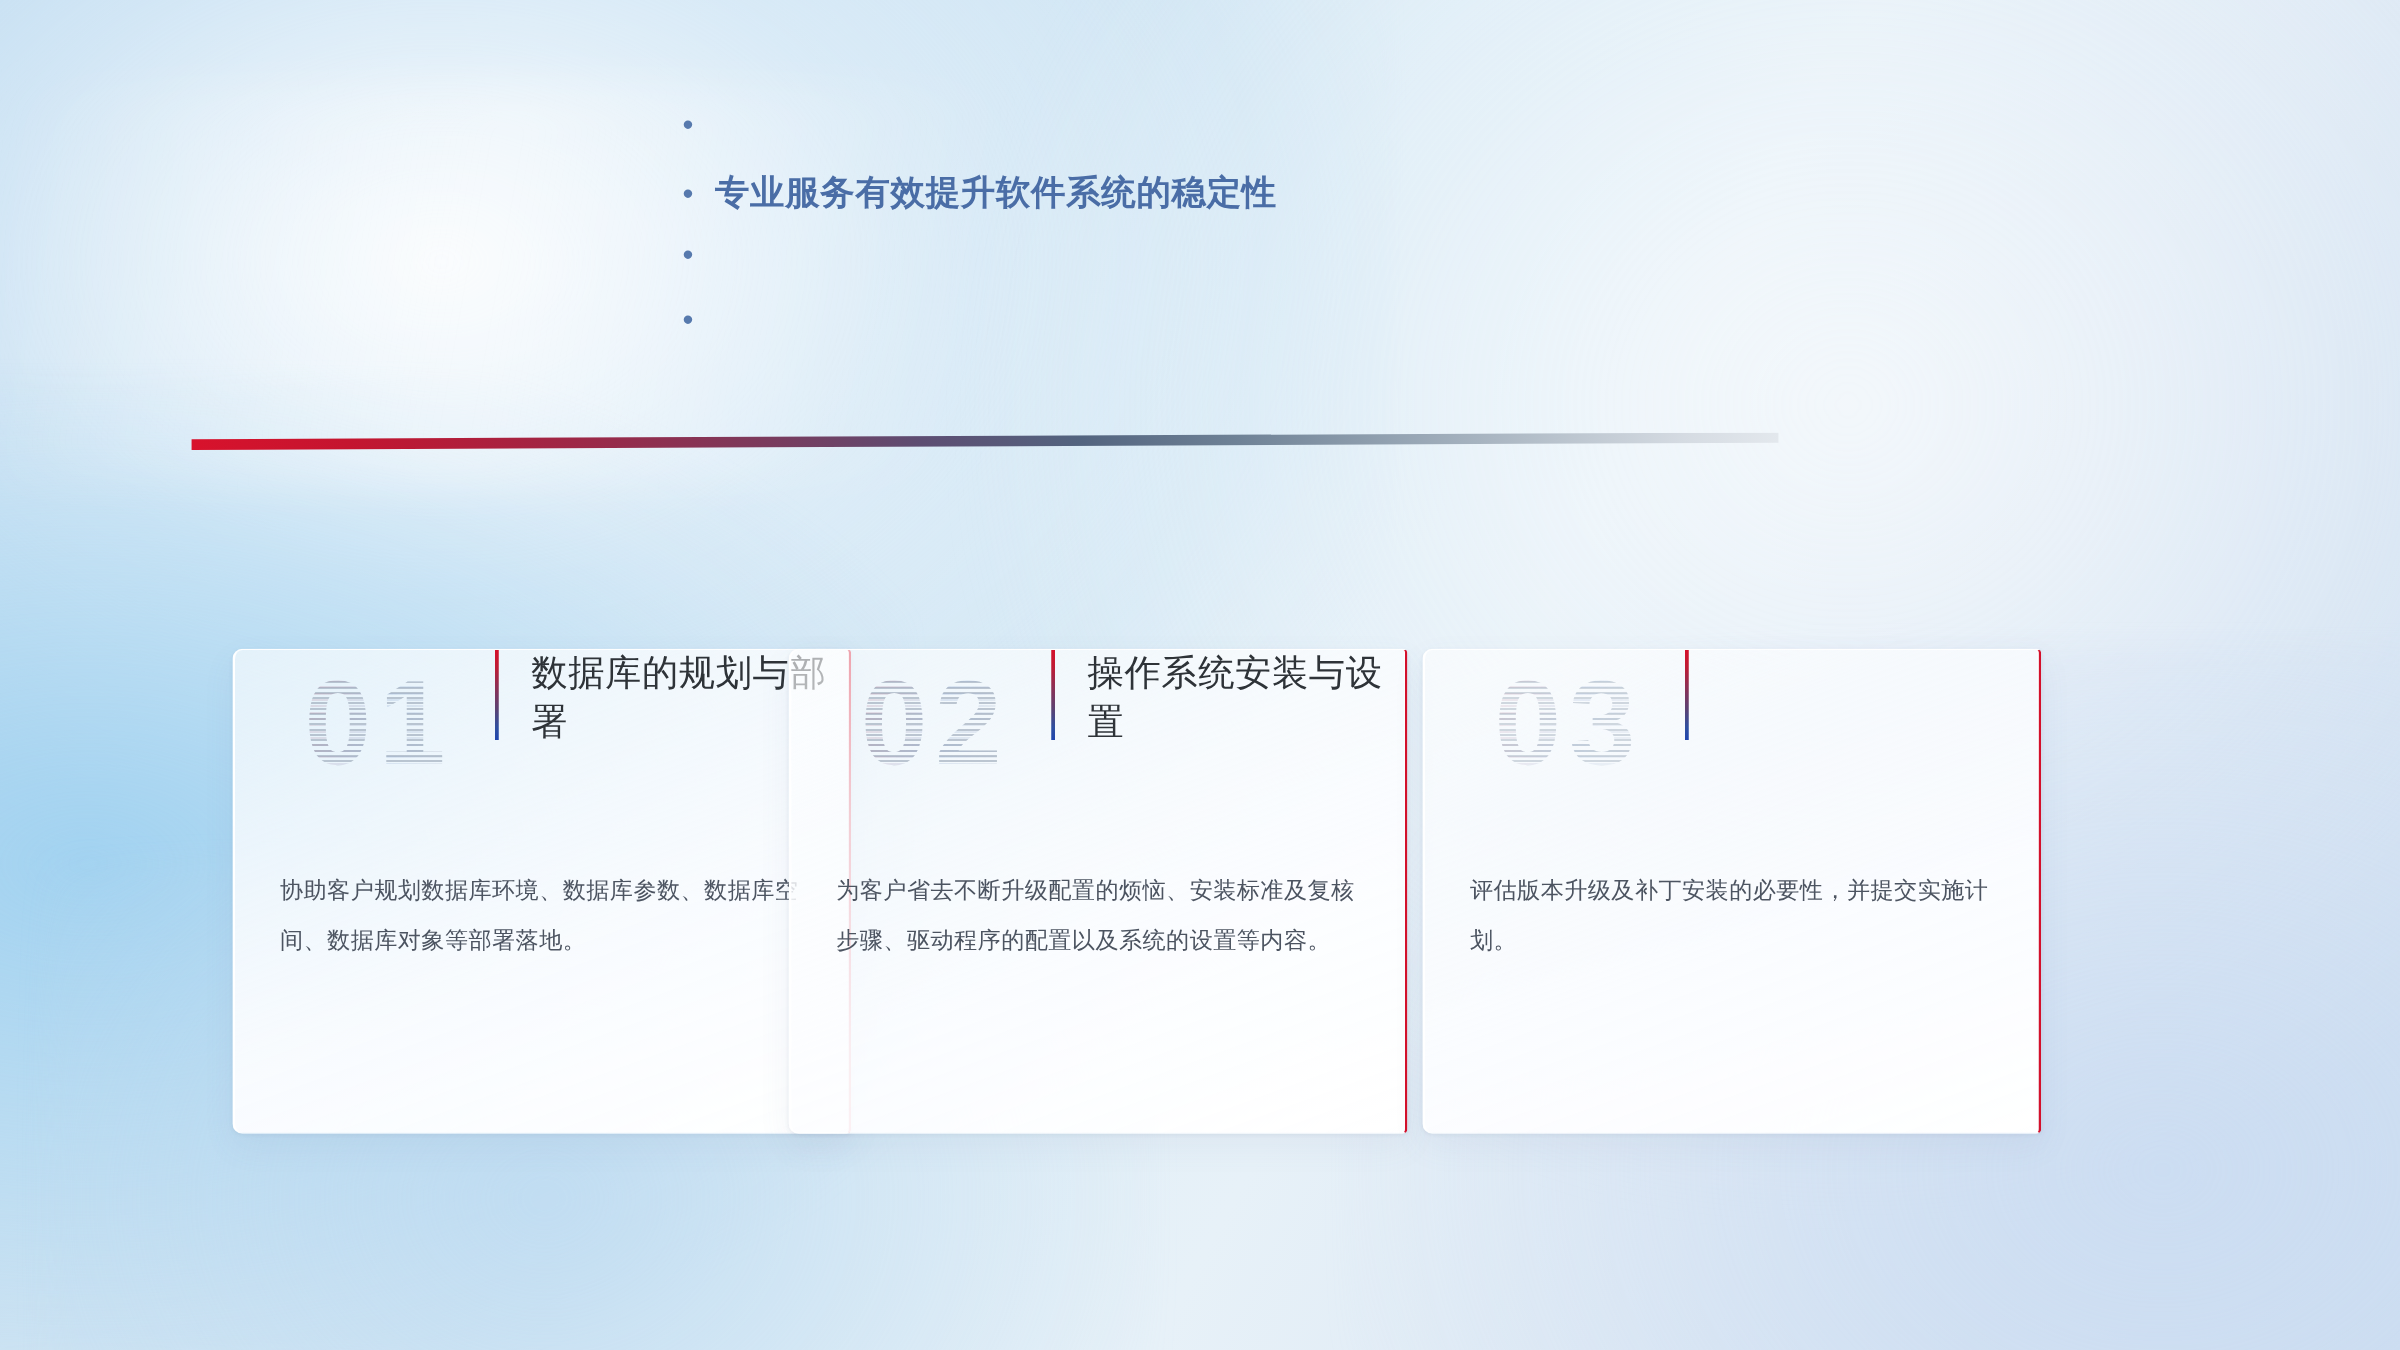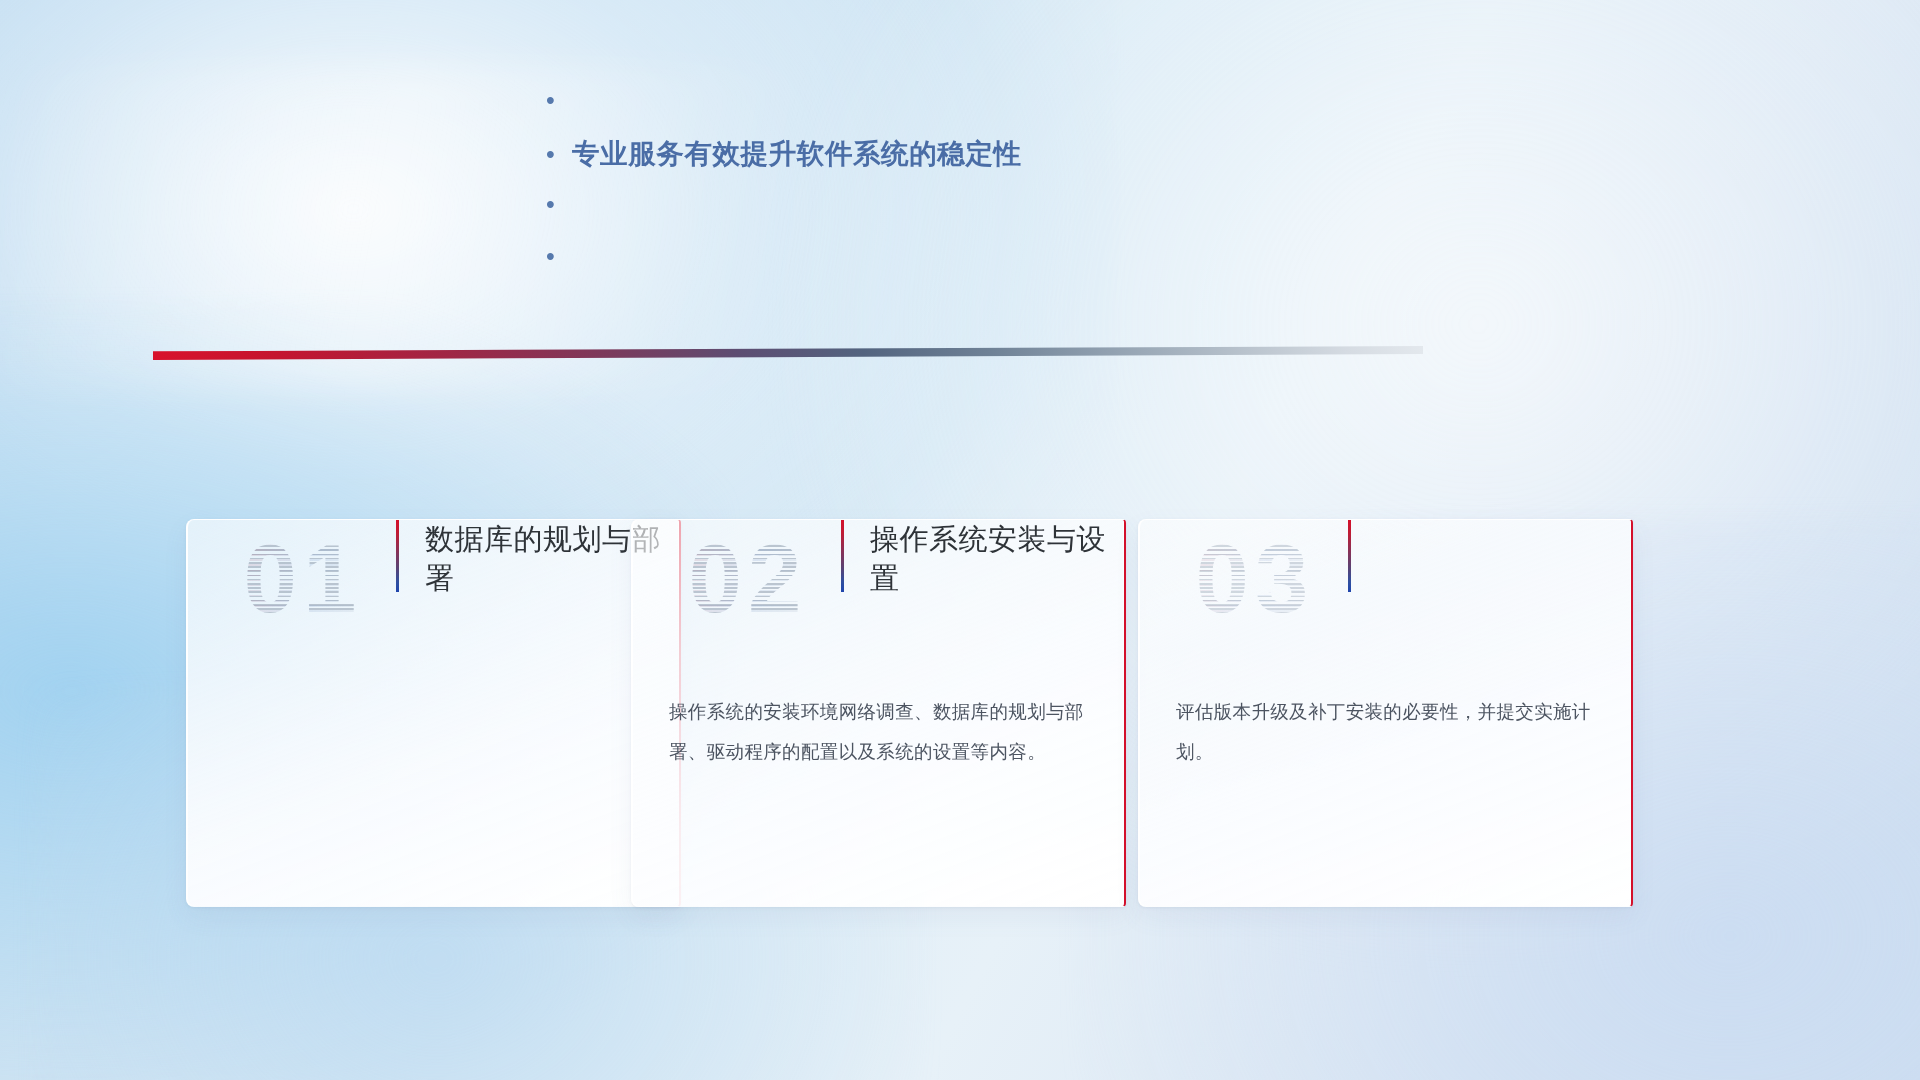--- a/index.html
+++ b/index.html
@@ -305,32 +305,33 @@
 
   <div class="card" id="card-1">
     <div class="card-head">
       <div class="card-num">
         <div class="glyph">01</div>
         <div class="glyph tint">01</div>
       </div>
       <div class="card-rule"></div>
       <div class="card-title">数据库的规划与部署</div>
     </div>
+    <div class="card-body">协助客户规划数据库环境、数据库参数、数据库空间、数据库对象等部署落地。</div>
   </div>
 
   <div class="card" id="card-2">
     <div class="card-head">
       <div class="card-num">
         <div class="glyph">02</div>
         <div class="glyph tint">02</div>
       </div>
       <div class="card-rule"></div>
       <div class="card-title">操作系统安装与设置</div>
     </div>
-    <div class="card-body">操作系统的安装环境网络调查、数据库的规划与部署、驱动程序的配置以及系统的设置等内容。</div>
+    <div class="card-body">为客户省去不断升级配置的烦恼、安装标准及复核步骤、驱动程序的配置以及系统的设置等内容。</div>
   </div>
 
   <div class="card" id="card-3">
     <div class="card-head">
       <div class="card-num">
         <div class="glyph">03</div>
         <div class="glyph tint">03</div>
       </div>
       <div class="card-rule"></div>
     </div>

